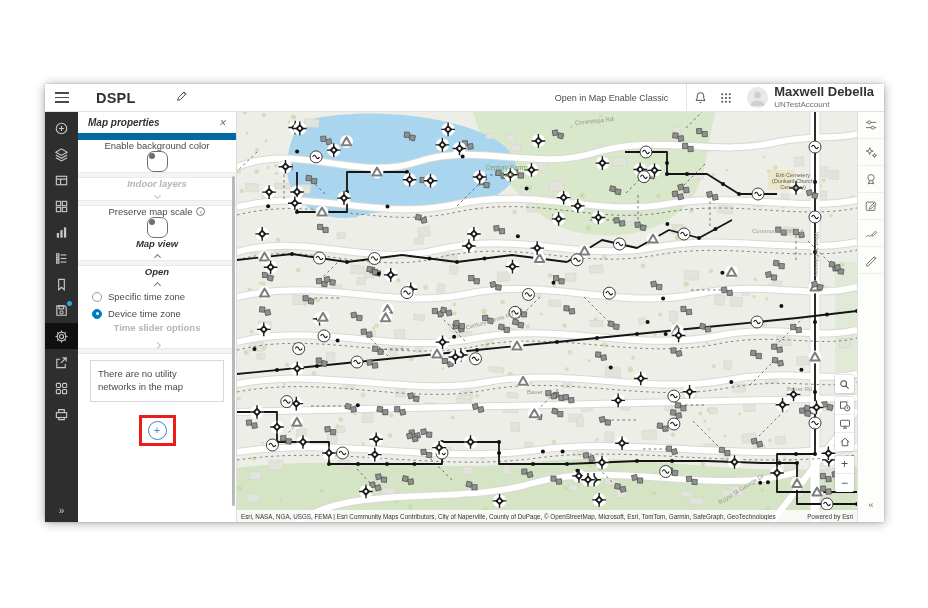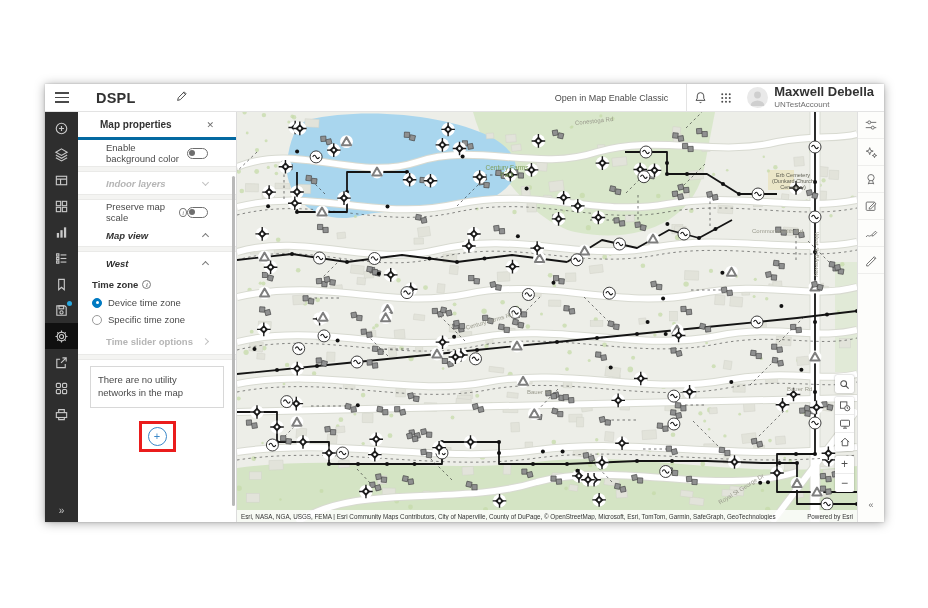--- a/index.html
+++ b/index.html
@@ -25,24 +25,24 @@
   .main { display:flex; flex:1 1 auto; min-height:0; }
   
   .ltb { width:33px; background:#2e2e2e; display:flex; flex-direction:column; align-items:stretch; padding-top:3px; position:relative; }
   .ltb .it { height:26px; display:flex; align-items:center; justify-content:center; cursor:pointer; position:relative; }
   .ltb .it.active { background:#101010; }
   .ltb svg { stroke:#c9c9c9; fill:none; stroke-width:1.2; }
   .badge { position:absolute; top:4px; right:6px; width:5px; height:5px; border-radius:50%; background:#28a8e0; }
   .ltb .expand { margin-top:auto; margin-bottom:6px; color:#c9c9c9; font-size:10px; text-align:center; cursor:pointer; }
   
   .panel { width:159px; background:#fff; border-right:1px solid #dcdcdc; position:relative; font-size:9.5px; color:#4a4a4a; overflow:hidden; }
-  .p-hdr { height:28px; display:flex; align-items:center; justify-content:space-between; padding:0 22px; border-bottom:3px solid #0369a1; }
+  .p-hdr { height:28px; display:flex; align-items:center; justify-content:space-between; padding:0 10px; border-bottom:7px solid #0369a1;font-style:italic; }
   .p-title { font-size:10px; font-weight:700; color:#323232; }
   .p-close { color:#6e6e6e; font-size:9px; cursor:pointer; }
-  .prow { display:flex; align-items:center; justify-content:space-between; padding:0 28px; min-height:24px; }
+  .prow { display:flex; align-items:center; justify-content:space-between; padding:0 12px; min-height:24px;flex-direction:column; }
   .prow.head { font-weight:700; color:#323232; min-height:22px; cursor:pointer;font-style:italic; }
   .prow.sub { font-weight:700; color:#323232; min-height:20px; padding-left:14px; }
   .dis { color:#b5b5b5 !important; }
   .band { height:6px; background:#f4f4f2; border-top:1px solid #eaeae8; border-bottom:1px solid #eaeae8; }
   .chev { width:5px; height:5px; border-right:1.2px solid #7a7a7a; border-bottom:1.2px solid #7a7a7a; display:inline-block; }
   .chev.up { transform:rotate(-135deg); margin-top:3px; }
   .chev.down { transform:rotate(45deg); margin-bottom:2px; }
   .chev.right { transform:rotate(-45deg); }
   .dis .chev { border-color:#c2c2c2; }
   .toggle { width:21px; height:11px; border:1.5px solid #6e6e6e; border-radius:7px; position:relative; cursor:pointer; flex:0 0 21px; }
@@ -255,34 +255,30 @@
         <span class="toggle">
             <i></i>
           </span>
       </div>
       <div class="prow head">
         <span>Map view</span>
         <span class="chev up"></span>
       </div>
       <div class="band"></div>
       <div class="prow head">
-        <span>West</span>
+        <span>Open</span>
         <span class="chev up"></span>
       </div>
-      <div class="prow sub" style="justify-content:flex-start;">
-        <span>Time zone</span>
-          <span class="info">i</span>
+      <div class="radio-row">
+        <span class="radio"></span>
+        <span>Specific time zone</span>
       </div>
       <div class="radio-row">
         <span class="radio sel"></span>
         <span>Device time zone</span>
-      </div>
-      <div class="radio-row">
-        <span class="radio"></span>
-        <span>Specific time zone</span>
       </div>
       <div class="prow dis" style="min-height:26px;font-weight:bold;">
         <span>Time slider options</span>
         <span class="chev right"></span>
       </div>
       <div class="band"></div>
       <div class="empty-box">There are no utility networks in the map</div>
       <div class="plus-wrap">
         <div class="red-annot">
           <div class="circle-plus">+</div>

